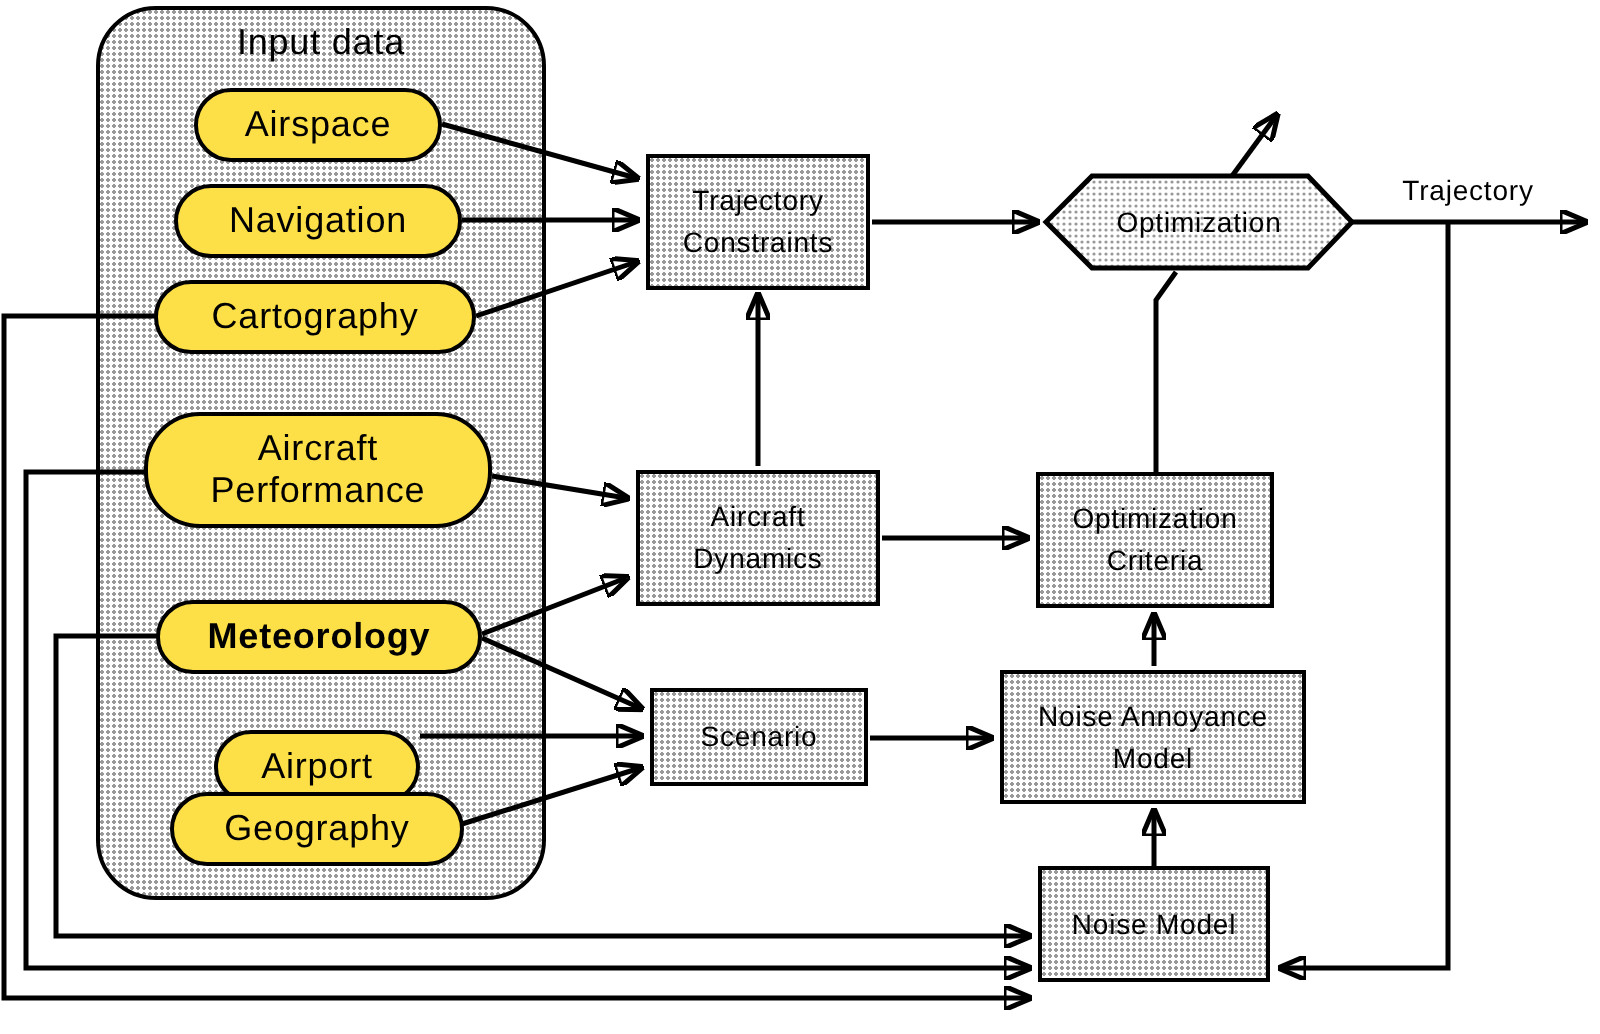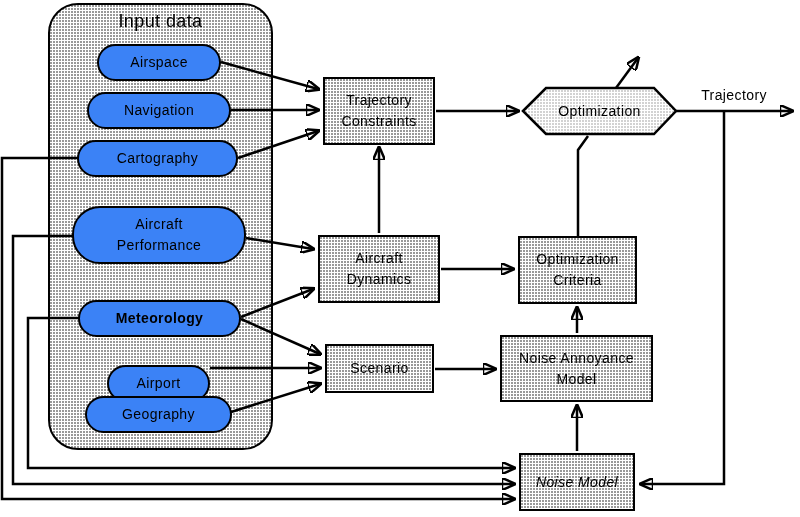--- a/index.html
+++ b/index.html
@@ -25,27 +25,27 @@
   .group-title{
     position:absolute;
     width:100%;
     top:6px;
     text-align:center;
     font-size:18px;
     letter-spacing:.4px;
   }
   .pill{
     position:absolute;
-    background:#3b82f6;
+    background:#fde047;
     border:2.5px solid #000;
     border-radius:28px;
     box-sizing:border-box;
     display:flex;align-items:center;justify-content:center;
     text-align:center;
-    font-size:14px;
+    font-size:18px;
     letter-spacing:.4px;
     line-height:21px;
     white-space:pre-line;
     z-index:3;
   }
   .pbox{
     position:absolute;
     border:2.5px solid #000;
     box-sizing:border-box;
     display:flex;align-items:center;justify-content:center;
@@ -157,21 +157,21 @@
     <span>Scenario</span>
   </div>
   <div class="pbox stipple" style="left:518px;top:236px;width:119px;height:68px;">
     <span>Optimization
 Criteria</span>
   </div>
   <div class="pbox stipple" style="left:500px;top:335px;width:153px;height:67px;">
     <span>Noise Annoyance
 Model</span>
   </div>
-  <div class="pbox stipple" style="left:519px;top:453px;width:116px;height:58px;font-style:italic;">
+  <div class="pbox stipple" style="left:519px;top:433px;width:116px;height:58px;">
     <span>Noise Model</span>
   </div>
 
   <div class="hexlabel" style="left:523px;top:88px;width:153px;height:46px;">
     <span>Optimization</span>
   </div>
 
   <div class="floatlabel" style="left:688px;top:87px;width:92px;">Trajectory</div>
 
 </div>

